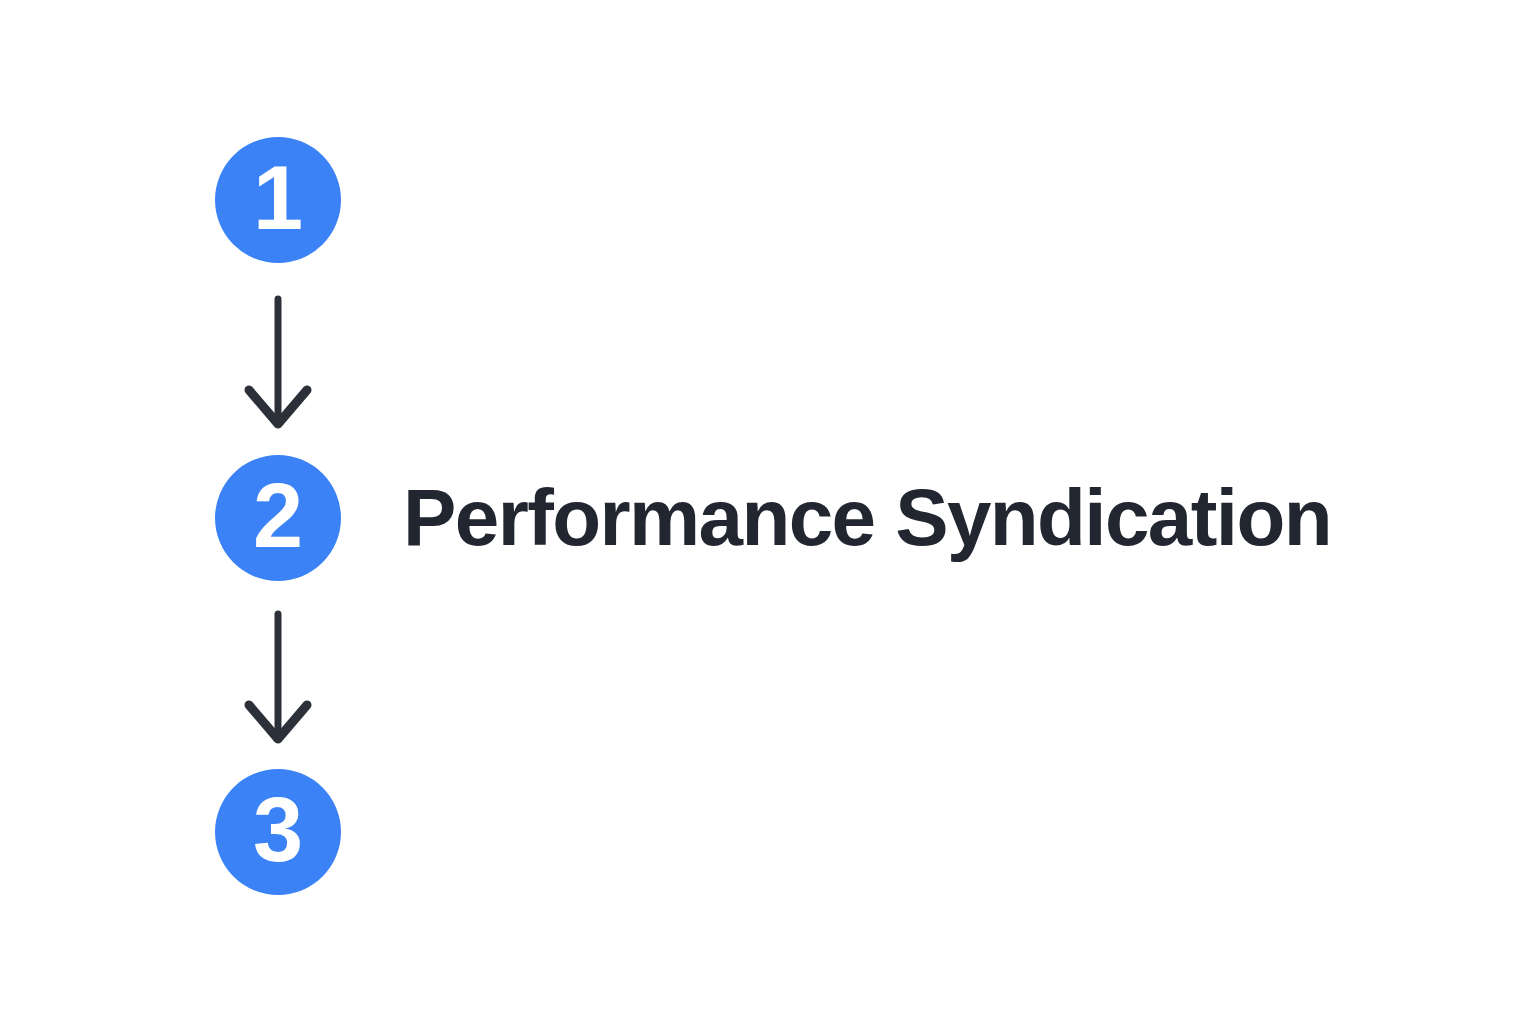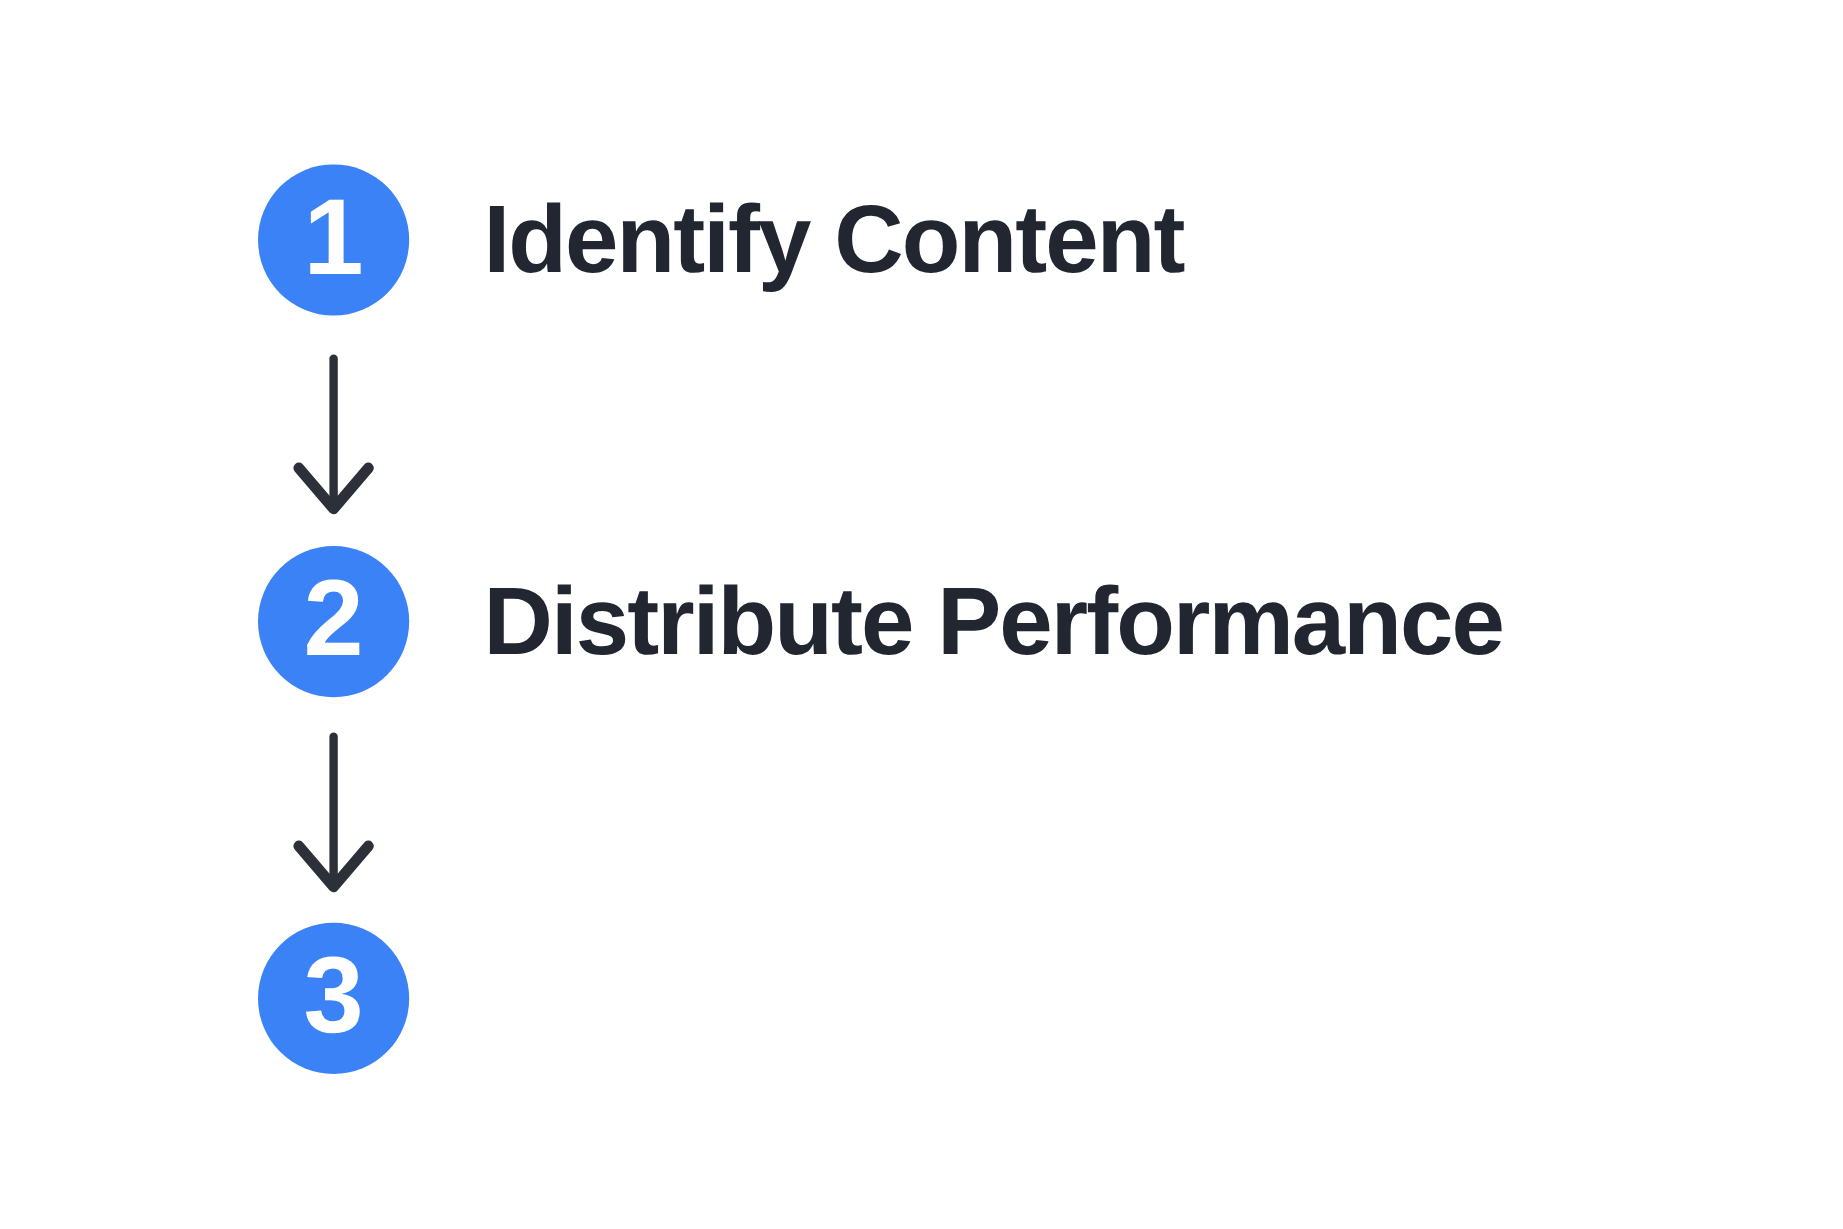--- a/index.html
+++ b/index.html
@@ -71,35 +71,34 @@
 </style>
 </head>
 <body>
 
 <div class="canvas">
 
   <div class="step step-1">
     <div class="badge">
       <span class="badge-number">1</span>
     </div>
-    <span class="step-label">Identify Content</span>
   </div>
 
   <div class="arrow arrow-1">
     <svg viewBox="0 0 70 140" xmlns="http://www.w3.org/2000/svg" fill="none">
       <line x1="35" y1="6" x2="35" y2="124" stroke-width="7" stroke-linecap="round"></line>
       <polyline points="6,97 35,131 64,97" stroke-width="9" stroke-linecap="round" stroke-linejoin="round"></polyline>
     </svg>
   </div>
 
   <div class="step step-2">
     <div class="badge">
       <span class="badge-number">2</span>
     </div>
-    <span class="step-label">Distribute Performance</span>
+    <span class="step-label">Performance Syndication</span>
   </div>
 
   <div class="arrow arrow-2">
     <svg viewBox="0 0 70 140" xmlns="http://www.w3.org/2000/svg" fill="none">
       <line x1="35" y1="6" x2="35" y2="124" stroke-width="7" stroke-linecap="round"></line>
       <polyline points="6,97 35,131 64,97" stroke-width="9" stroke-linecap="round" stroke-linejoin="round"></polyline>
     </svg>
   </div>
 
   <div class="step step-3">

